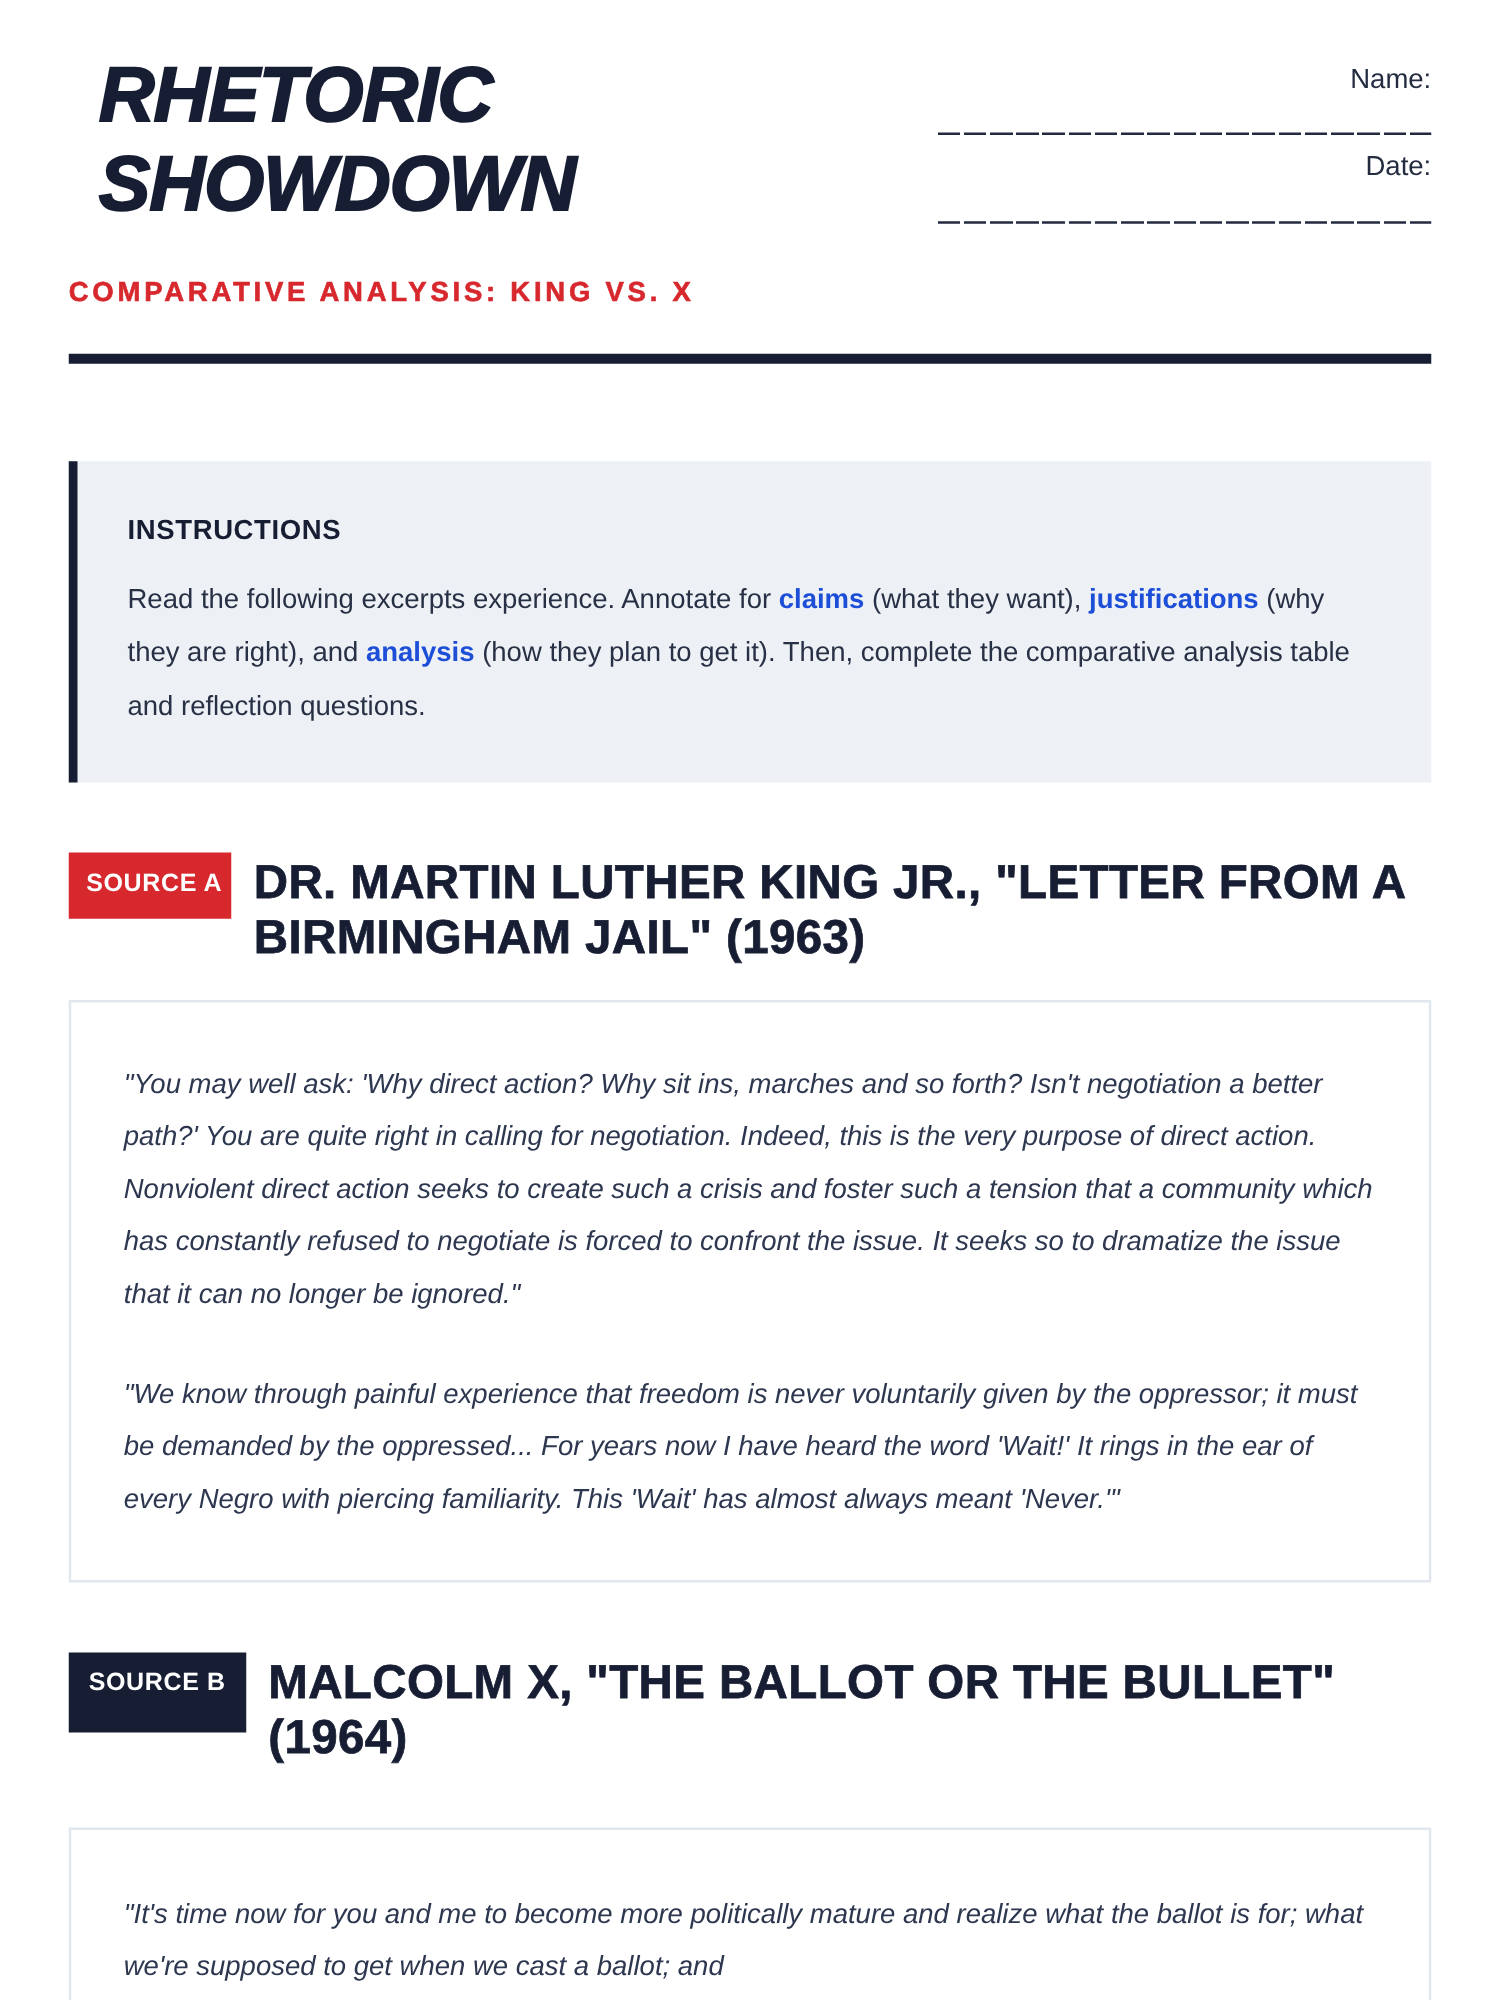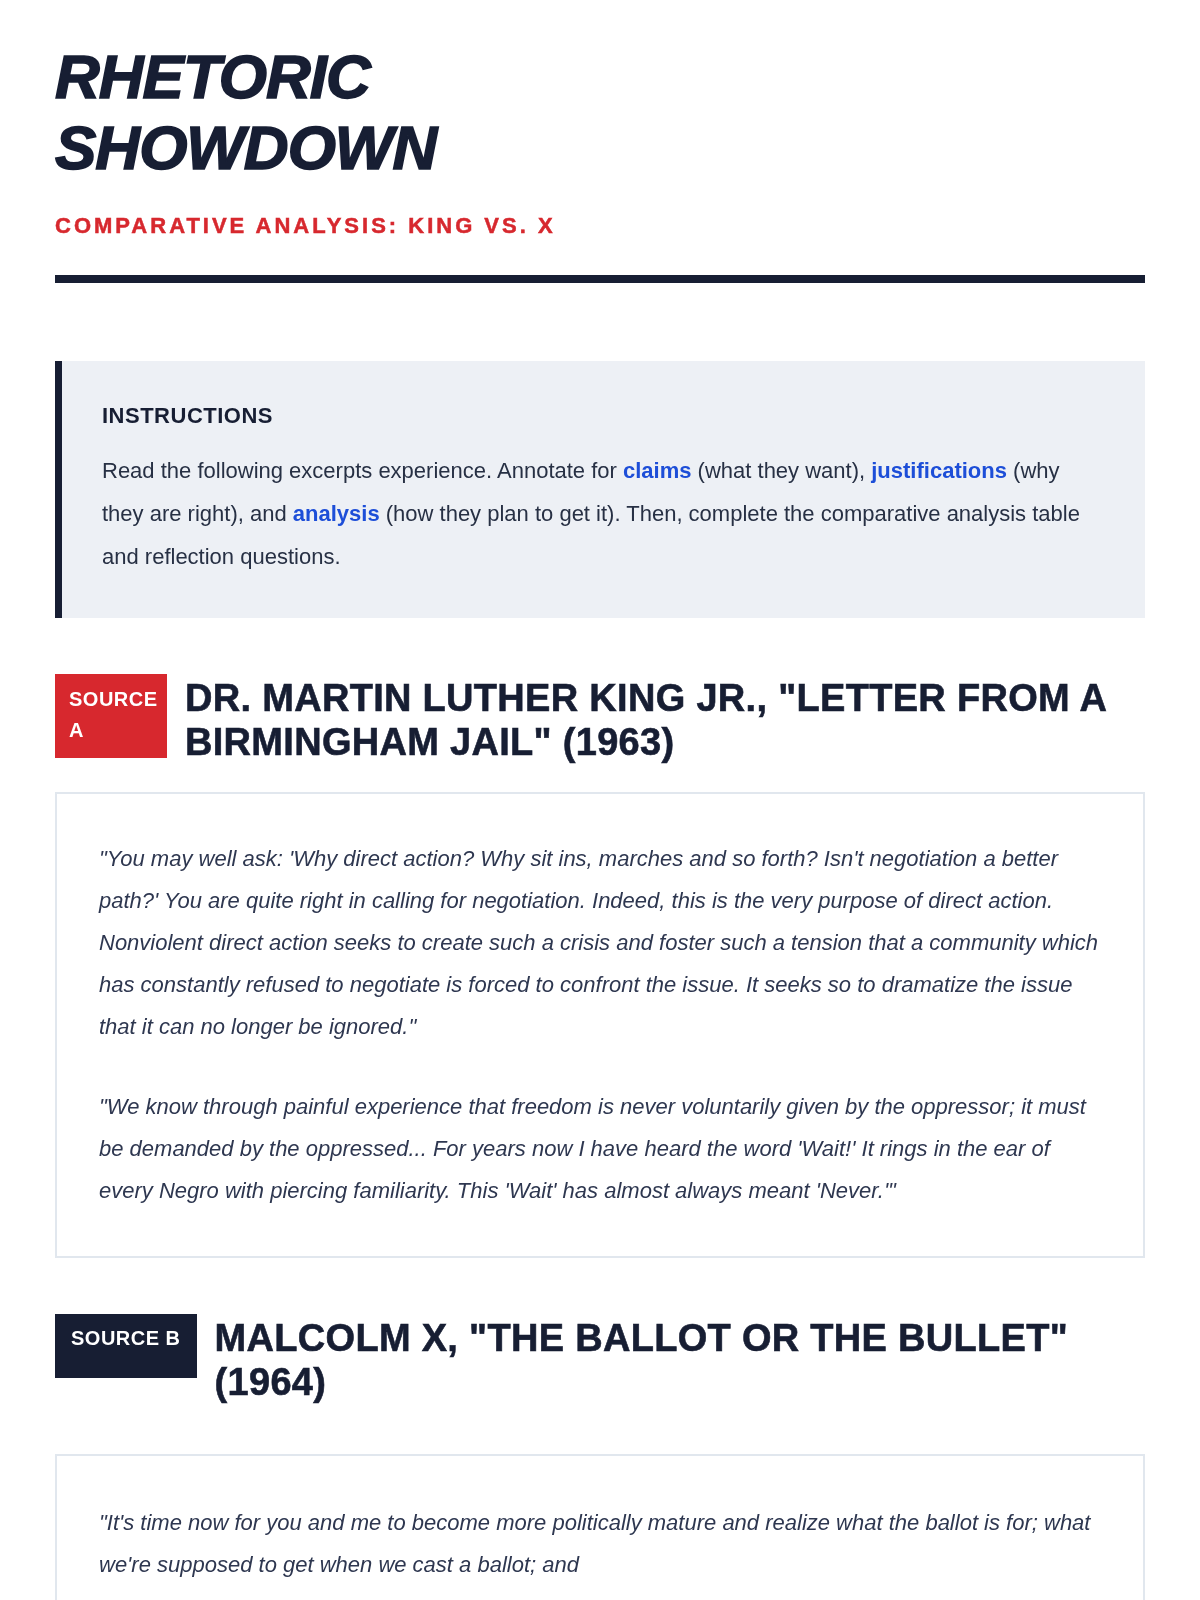--- a/index.html
+++ b/index.html
@@ -15,21 +15,21 @@
   body{
     height:1600px;
     overflow:hidden;
     font-family:"Liberation Sans", sans-serif;
     color:var(--body-text);
   }
   .page{padding:0 55px;}
 
   
   .header-row{display:flex;justify-content:space-between;align-items:flex-start;}
-  .title-block{margin-top:42px;}
+  .title-block{margin-top:42px;margin-left:24px;}
   .big-title{
     font-size:62px;
     line-height:1.14;
     font-weight:bold;
     font-style:italic;
     letter-spacing:-1px;
     color:var(--navy);
     -webkit-text-stroke:1.6px var(--navy);
     text-transform:uppercase;
   }
@@ -90,21 +90,21 @@
   }
   .badge{
     color:#ffffff;
     font-weight:bold;
     font-size:20px;
     letter-spacing:0.5px;
     line-height:1.55;
   }
   .badge-a{
     background:var(--red);
-    width:112px;
+    width:130px;
     padding:10px 0 12px 14px;
     flex:0 0 auto;
   }
   .badge-b{
     background:var(--navy);
     padding:9px 16px 24px 16px;
     flex:0 0 auto;
     white-space:nowrap;
   }
   .source-title{
@@ -136,20 +136,26 @@
 </head>
 <body>
 
 <div class="page">
 
   <div class="header-row">
     <div class="title-block">
       <div class="big-title">RHETORIC</div>
       <div class="big-title">SHOWDOWN</div>
     </div>
+    <div class="namedate-block">
+      <div class="nd-label">Name:</div>
+      <div class="nd-line"></div>
+      <div class="nd-label">Date:</div>
+      <div class="nd-line"></div>
+    </div>
   </div>
 
   <div class="subtitle">COMPARATIVE ANALYSIS: KING VS. X</div>
   <div class="divider"></div>
 
   <div class="instructions">
     <h2>INSTRUCTIONS</h2>
     <p><span>Read the following excerpts experience. Annotate for </span><b>claims</b><span> (what they want), </span><b>justifications</b><span> (why they are right), and </span><b>analysis</b><span> (how they plan to get it). Then, complete the comparative analysis table and reflection questions.</span></p>
   </div>
 

